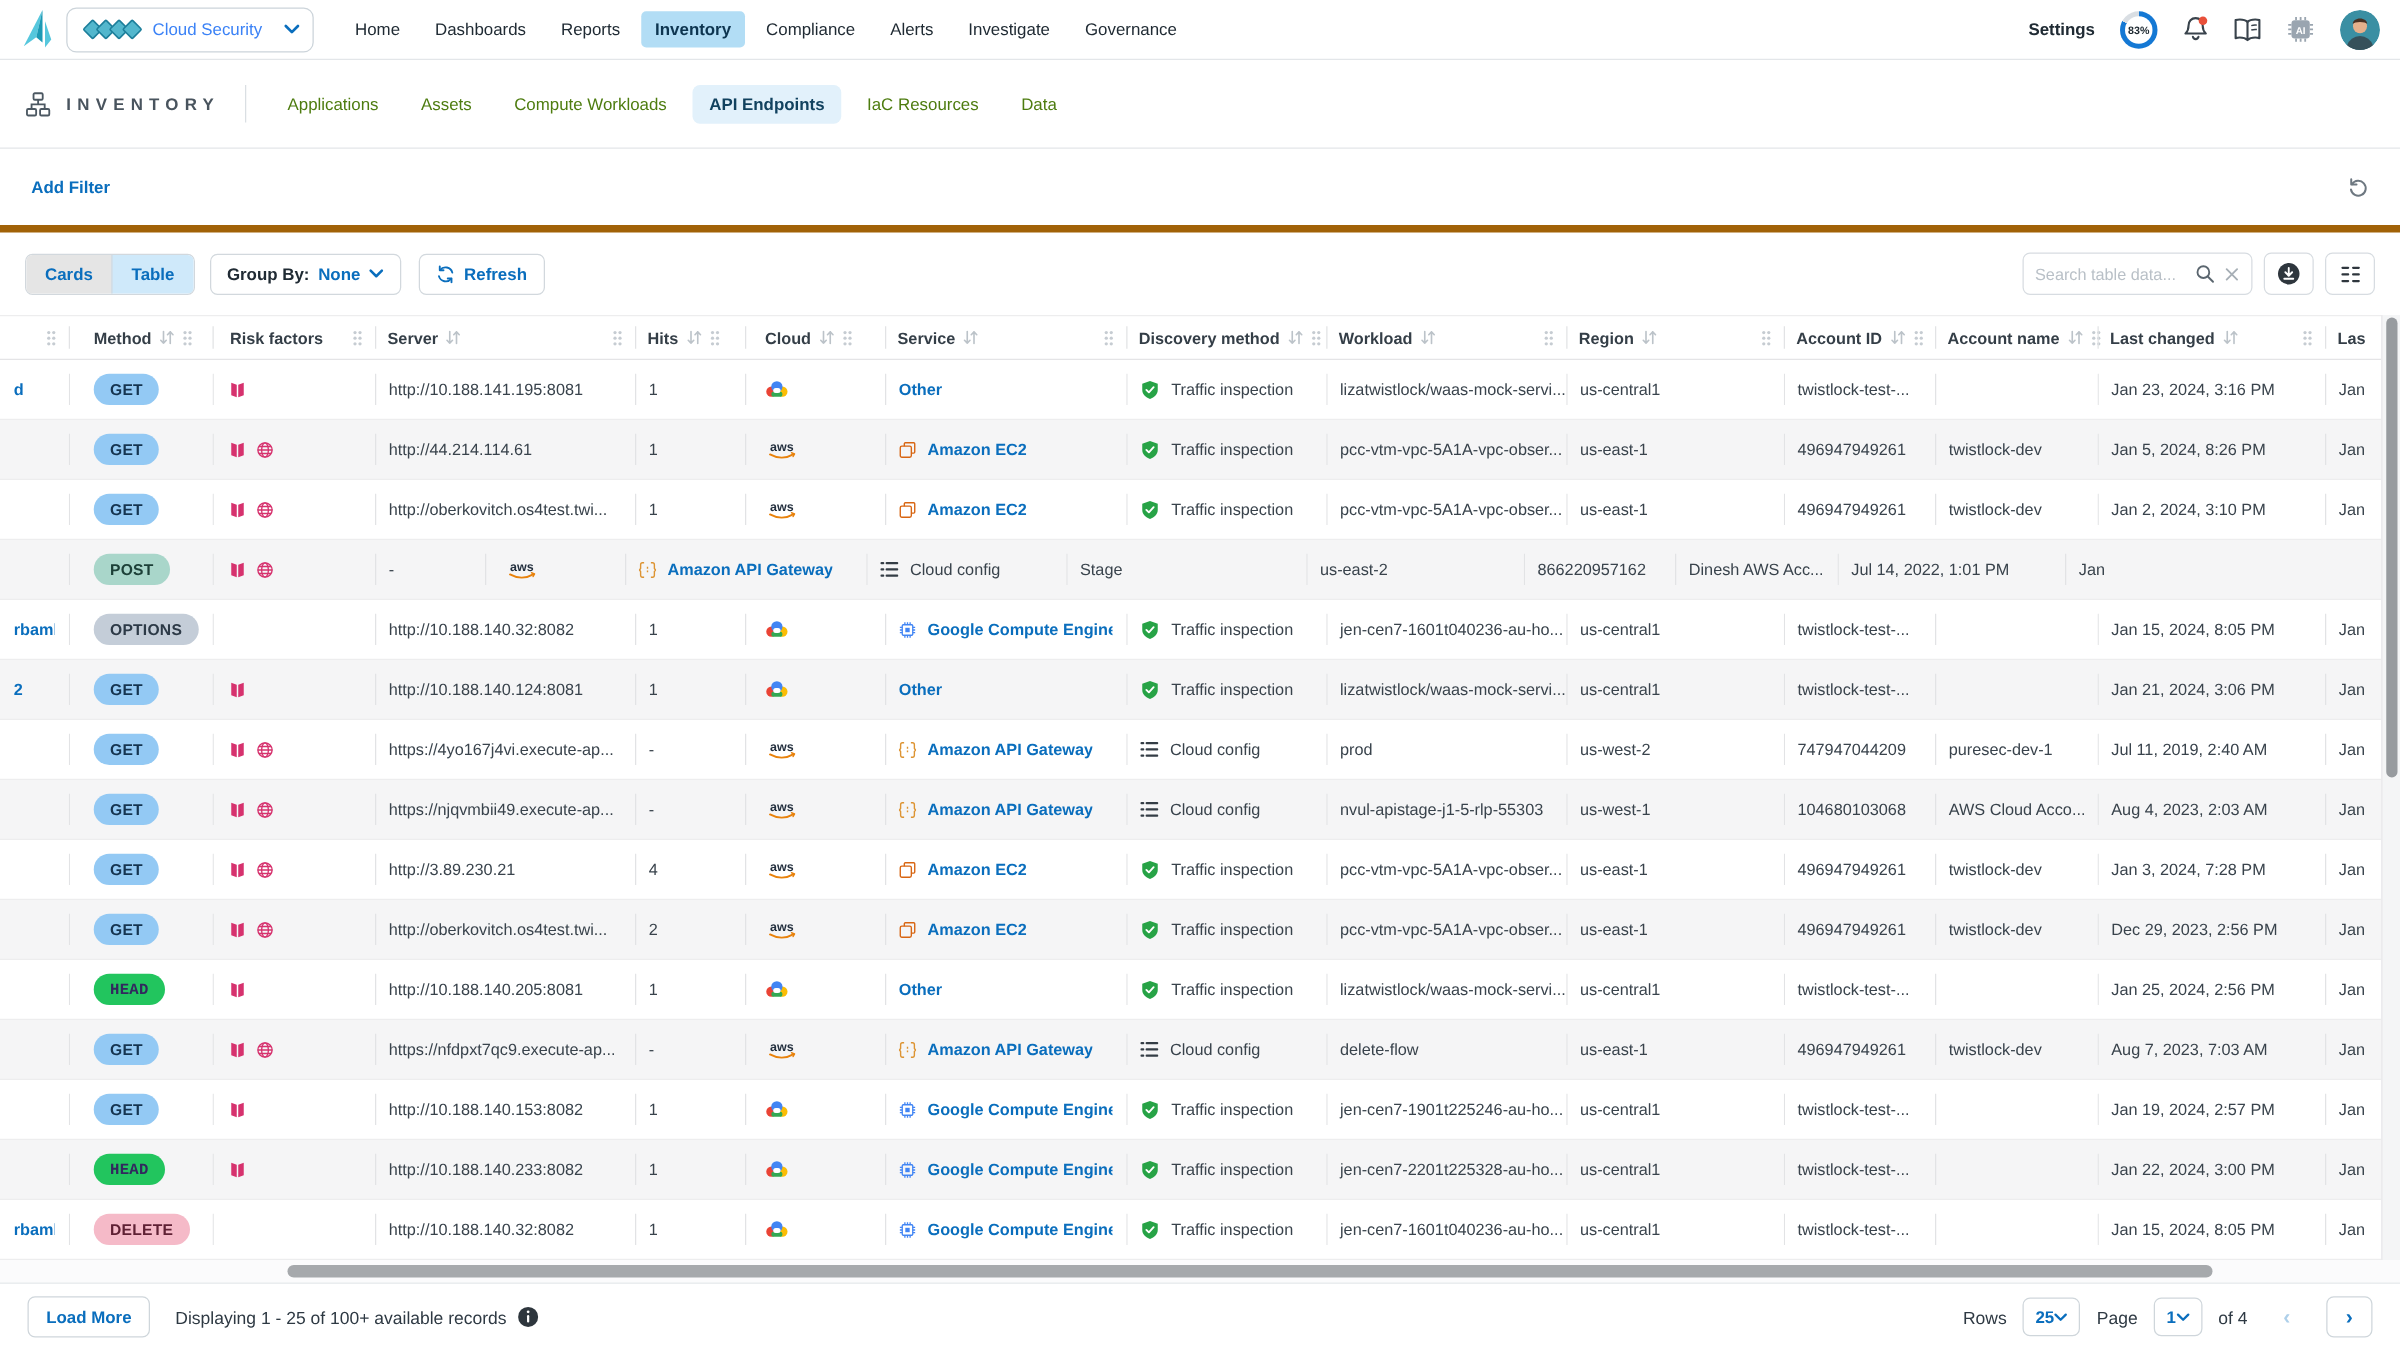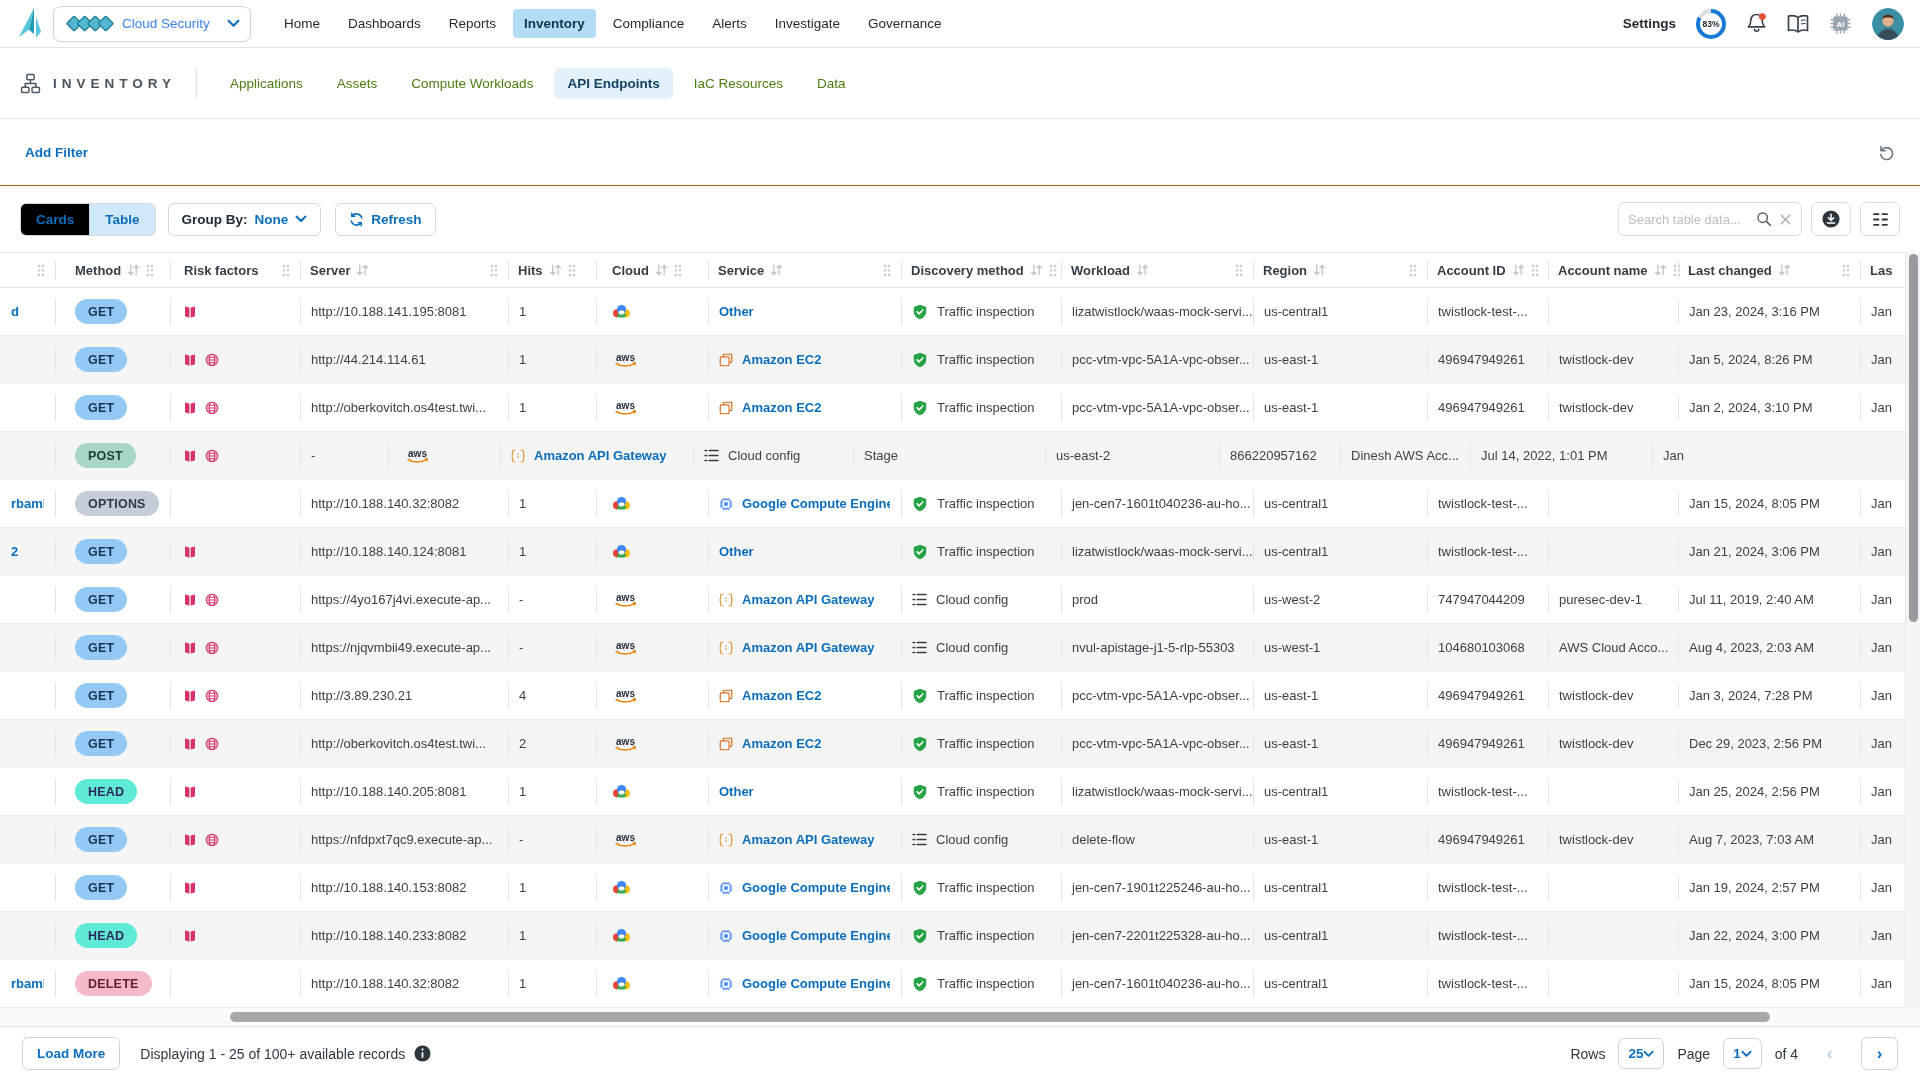--- a/index.html
+++ b/index.html
@@ -32,28 +32,28 @@
     border-bottom:1px solid #e3e6e9; background:#fff; }
   .subnav-title { display:flex; align-items:center; gap:12px; }
   .subnav-title .t { font-size:13.5px; font-weight:600; letter-spacing:5px; color:#49545e; }
   .vdiv { width:1px; height:30px; background:#dadfe3; margin:0 20px; }
   .tabs { display:flex; align-items:center; gap:8px; }
   .tab { font-size:13.5px; color:#4d7c0f; padding:8px 13px; border-radius:6px; cursor:pointer; white-space:nowrap; }
   .tab.active { background:#e2f1fb; color:#12425f; font-weight:700; }
 
   
   .filterrow { height:67px; display:flex; align-items:center; padding:0 25px;
-    border-bottom:1px solid #a16207; }
+    border-bottom:6px solid #a16207; }
   .addfilter { font-size:13.5px; font-weight:700; color:#0a6ebd; cursor:pointer; }
   .resetbtn { margin-left:auto; display:flex; cursor:pointer; }
 
   
   .toolbar { height:66px; display:flex; align-items:center; padding:0 20px; }
   .seg { display:flex; border:1px solid #d2d8dd; border-radius:6px; overflow:hidden; }
-  .seg .opt { padding:8px 15px; font-size:13.5px; font-weight:700; color:#0a6ebd; cursor:pointer; background:#000000; }
+  .seg .opt { padding:8px 15px; font-size:13.5px; font-weight:700; color:#0a6ebd; cursor:pointer; background:#e5e5e5; }
   .seg .opt.sel { background:#cfe9fa; border-left:1px solid #d2d8dd; }
   .btn { display:flex; align-items:center; gap:7px; border:1px solid #d2d8dd; border-radius:6px;
     padding:8px 13px; font-size:13.5px; cursor:pointer; background:#fff; }
   .btn .dk { color:#202b34; font-weight:700; }
   .btn .bl { color:#0a6ebd; font-weight:700; }
   .groupby { margin-left:12px; }
   .refresh { margin-left:14px; color:#0a6ebd; font-weight:700; }
   .tb-right { margin-left:auto; display:flex; align-items:center; }
   .searchbox { width:184px; height:34px; border:1px solid #d7dce1; border-radius:6px;
     display:flex; align-items:center; gap:7px; padding:0 9px; background:#fff; }
@@ -76,21 +76,21 @@
   .cell { display:flex; align-items:center; gap:9px; padding:0 11px; position:relative; flex-shrink:0;
     height:100%; overflow:hidden; white-space:nowrap; font-size:13px; color:#39434c; }
   .cell:not(:first-child)::before { content:""; position:absolute; left:0; top:11px; bottom:11px; width:1px; background:#e2e3e5; }
   .c0{width:55px;} .c1{width:115px;padding-left:20px;} .c2{width:130px;padding-left:14px;} .c3{width:208px;}
   .c4{width:88px;} .c5{width:112px;padding-left:16px;} .c6{width:193px;} .c7{width:160px;}
   .c8{width:192px;} .c9{width:174px;} .c10{width:121px;} .c11{width:130px;} .c12{width:182px;} .c13{width:40px;}
   .link { color:#0a6ebd; font-weight:700; overflow:hidden; text-overflow:clip; white-space:nowrap; }
   .pill { display:inline-flex; align-items:center; justify-content:center; height:25px; padding:0 13px;
     border-radius:13px; font-size:12.5px; font-weight:700; letter-spacing:.2px; }
   .pill.get{background:#93c9f4;color:#153450;} .pill.post{background:#a9d6ca;color:#1d4038;}
-  .pill.options{background:#c4cdd8;color:#2d3a47;} .pill.head{background:#5eead4;color:#32285e;}
+  .pill.options{background:#c4cdd8;color:#2d3a47;} .pill.head{background:#22c55e;color:#32285e;font-family:Liberation Mono, monospace;}
   .pill.delete{background:#f5bac8;color:#5f2134;}
   .icn { display:inline-flex; align-items:center; }
 
   
   .vscroll { position:absolute; top:252px; right:0; width:15px; height:756px; background:#f4f5f6; border-left:1px solid #e7e8ea; }
   .vthumb { position:absolute; top:2px; left:3px; width:9px; height:368px; border-radius:5px; background:#979b9f; cursor:grab; }
   .hscroll { position:absolute; left:0; top:1008px; width:1920px; height:18px; background:#fbfbfc; }
   .hthumb { position:absolute; top:4px; left:230px; width:1540px; height:10px; border-radius:5px; background:#a6a9ac; cursor:grab; }
 
   

